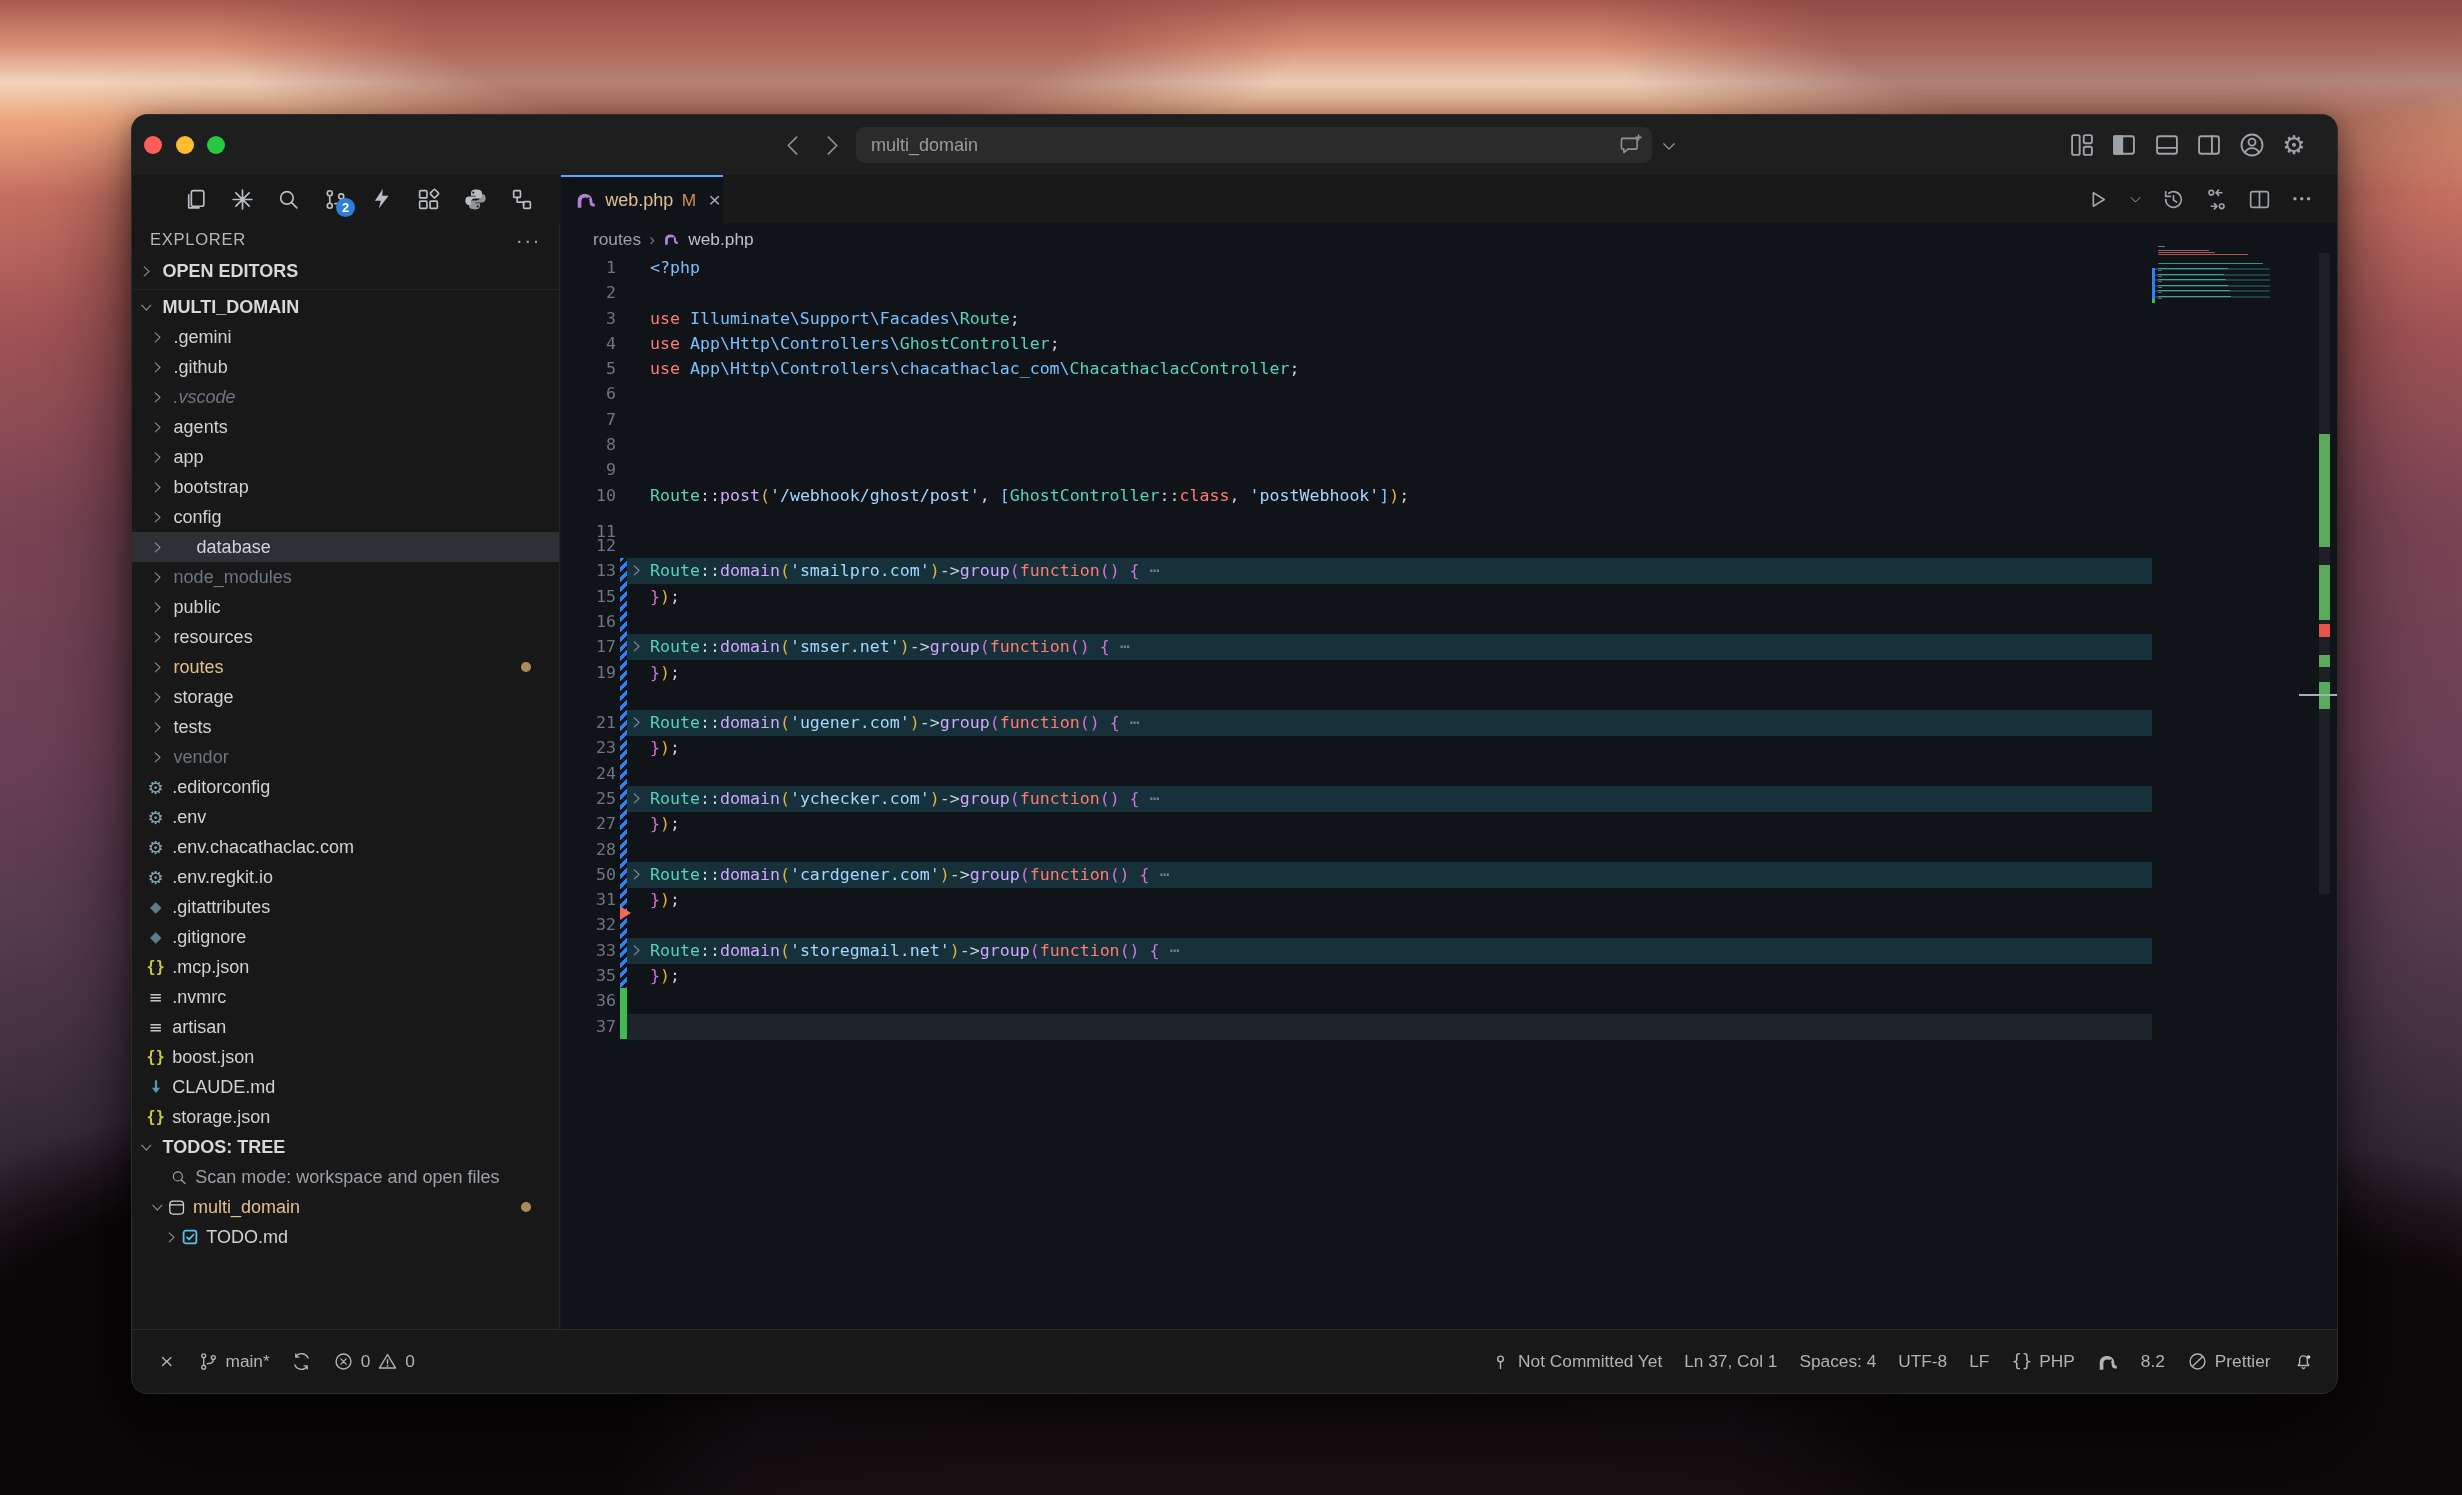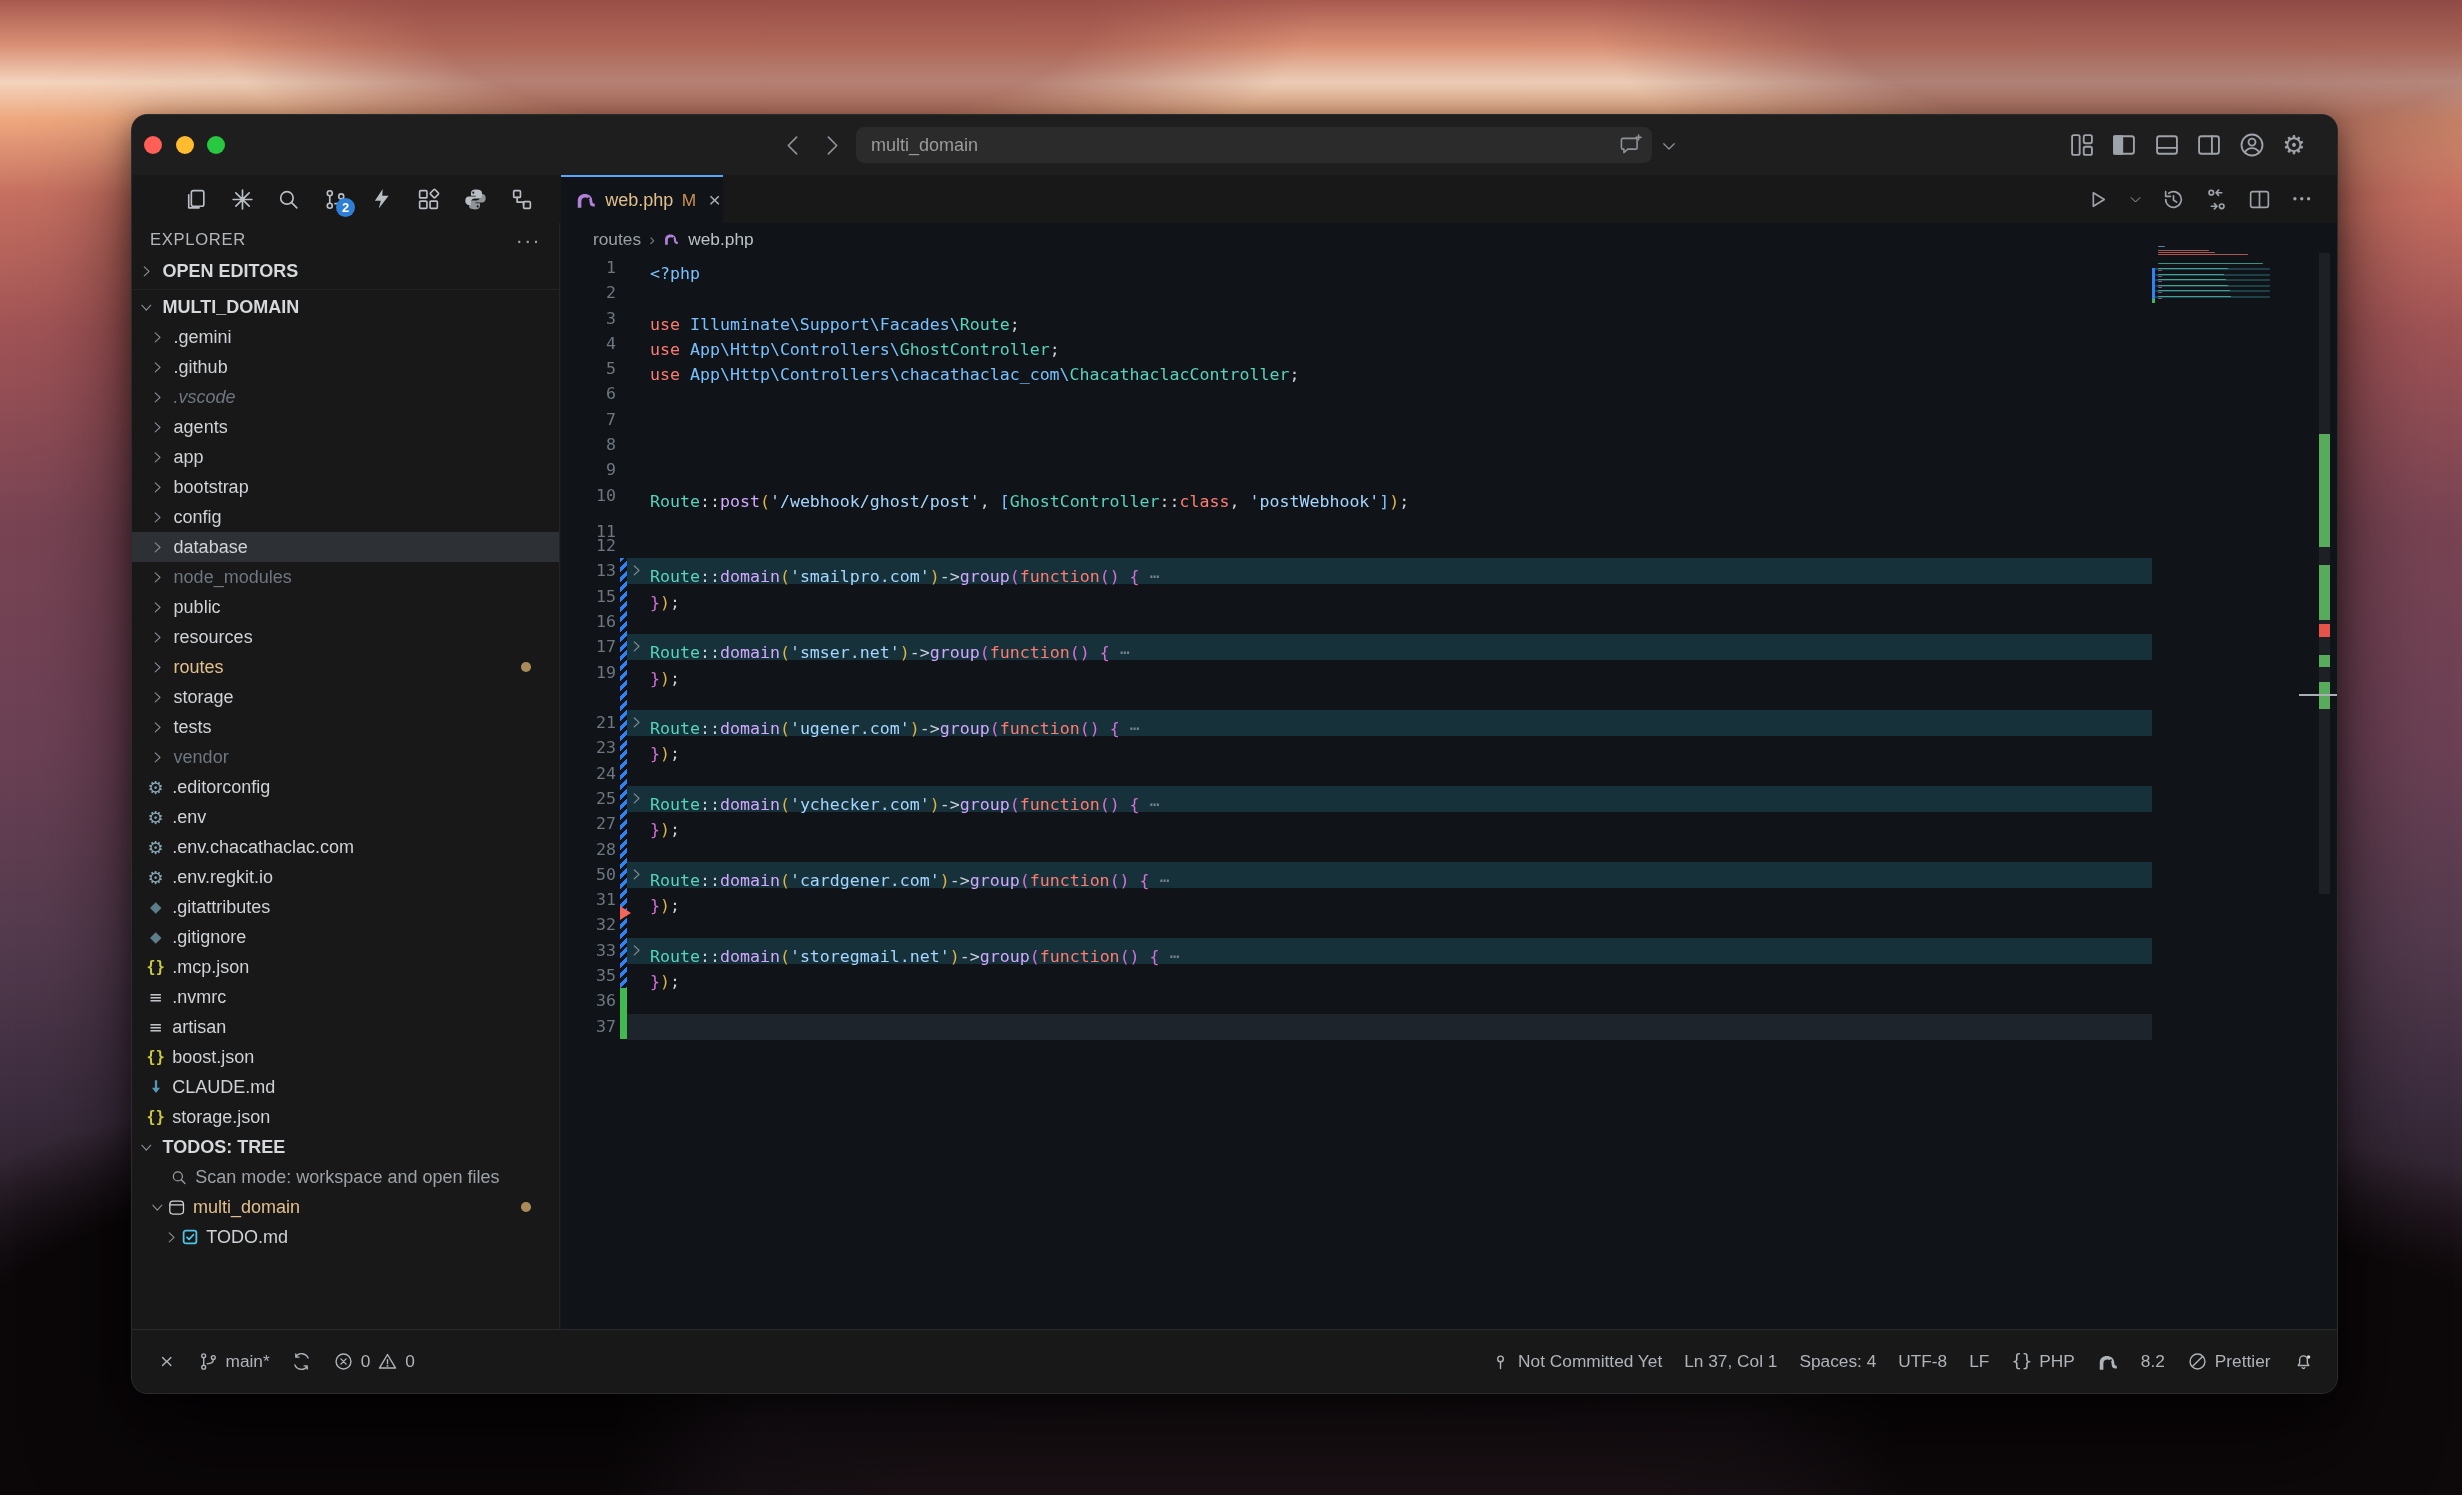--- a/index.html
+++ b/index.html
@@ -45,34 +45,34 @@
     border-right:0.7px solid #242424;box-sizing:border-box;color:#cfd2d6;}
   .exp-head{height:33px;display:flex;align-items:center;padding:0 18px;color:#b4b8bc;font-size:16.6px;
     letter-spacing:0.7px;}
   .exp-head .dots{margin-left:auto;color:#9da3a9;font-size:21px;letter-spacing:1.4px;}
   .trow{height:30px;display:flex;align-items:center;font-size:18px;position:relative;box-sizing:border-box;}
   .trow .chev{color:#8b9197;display:flex;width:18px;justify-content:center;}
   .trow .lbl{margin-left:7px;white-space:nowrap;}
   .trow.bold .lbl{font-weight:bold;color:#d6d9dc;}
   .trow.dim .lbl{color:#6e7681;}
   .trow.gitmod .lbl{color:#e2c08d;}
-  .trow.sel{background:#2d3136;}
+  .trow.sel{background:#2d3136;gap:23px;}
   .dotbadge{position:absolute;right:28px;width:9.7px;height:9.7px;border-radius:50%;background:#a98a5b;}
   .ficon{width:19.3px;display:flex;justify-content:center;margin-left:0px;font-size:16.6px;}
   .divline{height:0.7px;background:#242424;margin:2.8px 0;}
   
   .breadcrumb{position:absolute;left:429px;top:108px;right:0;height:32px;background:#101418;
     display:flex;align-items:center;padding-left:32px;gap:8.3px;font-size:17.3px;color:#9aa0a6;}
   .breadcrumb .sep{color:#6e7681;}
   .breadcrumb .cur{color:#bcc2c9;}
   .codewrap{position:absolute;left:429px;top:140px;right:0;bottom:48px;background:#101418;
     font-family:"DejaVu Sans Mono","Liberation Mono",monospace;font-size:16.6px;}
   .cline{position:absolute;left:0;width:1591px;height:25.6px;}
   .cline .ln{position:absolute;left:0;width:55px;text-align:right;color:#6e7681;line-height:25.6px;}
-  .cline .code{position:absolute;left:89px;line-height:25.6px;white-space:pre;margin-top:6px;}
+  .cline .code{position:absolute;left:89px;line-height:25.6px;white-space:pre;}
   .cline.sel{background:linear-gradient(90deg,transparent 66px,#16313a 66px);}
   .cline.cur{background:linear-gradient(90deg,transparent 66px,#1d242c 66px);}
   .fchev{position:absolute;left:67px;top:4.1px;color:#8b9197;}
   .decor{position:absolute;left:59px;width:7px;}
   .decor.mod{background:repeating-linear-gradient(135deg,#2f81f7 0 3.5px,#101418 3.5px 7px);}
   .decor.add{background:#3fb950;}
   .deltri{position:absolute;left:59px;width:0;height:0;border-left:11px solid #f0665c;
     border-top:7px solid transparent;border-bottom:7px solid transparent;}
   
   .mmbar{position:absolute;height:2.1px;border-radius:0.7px;}

